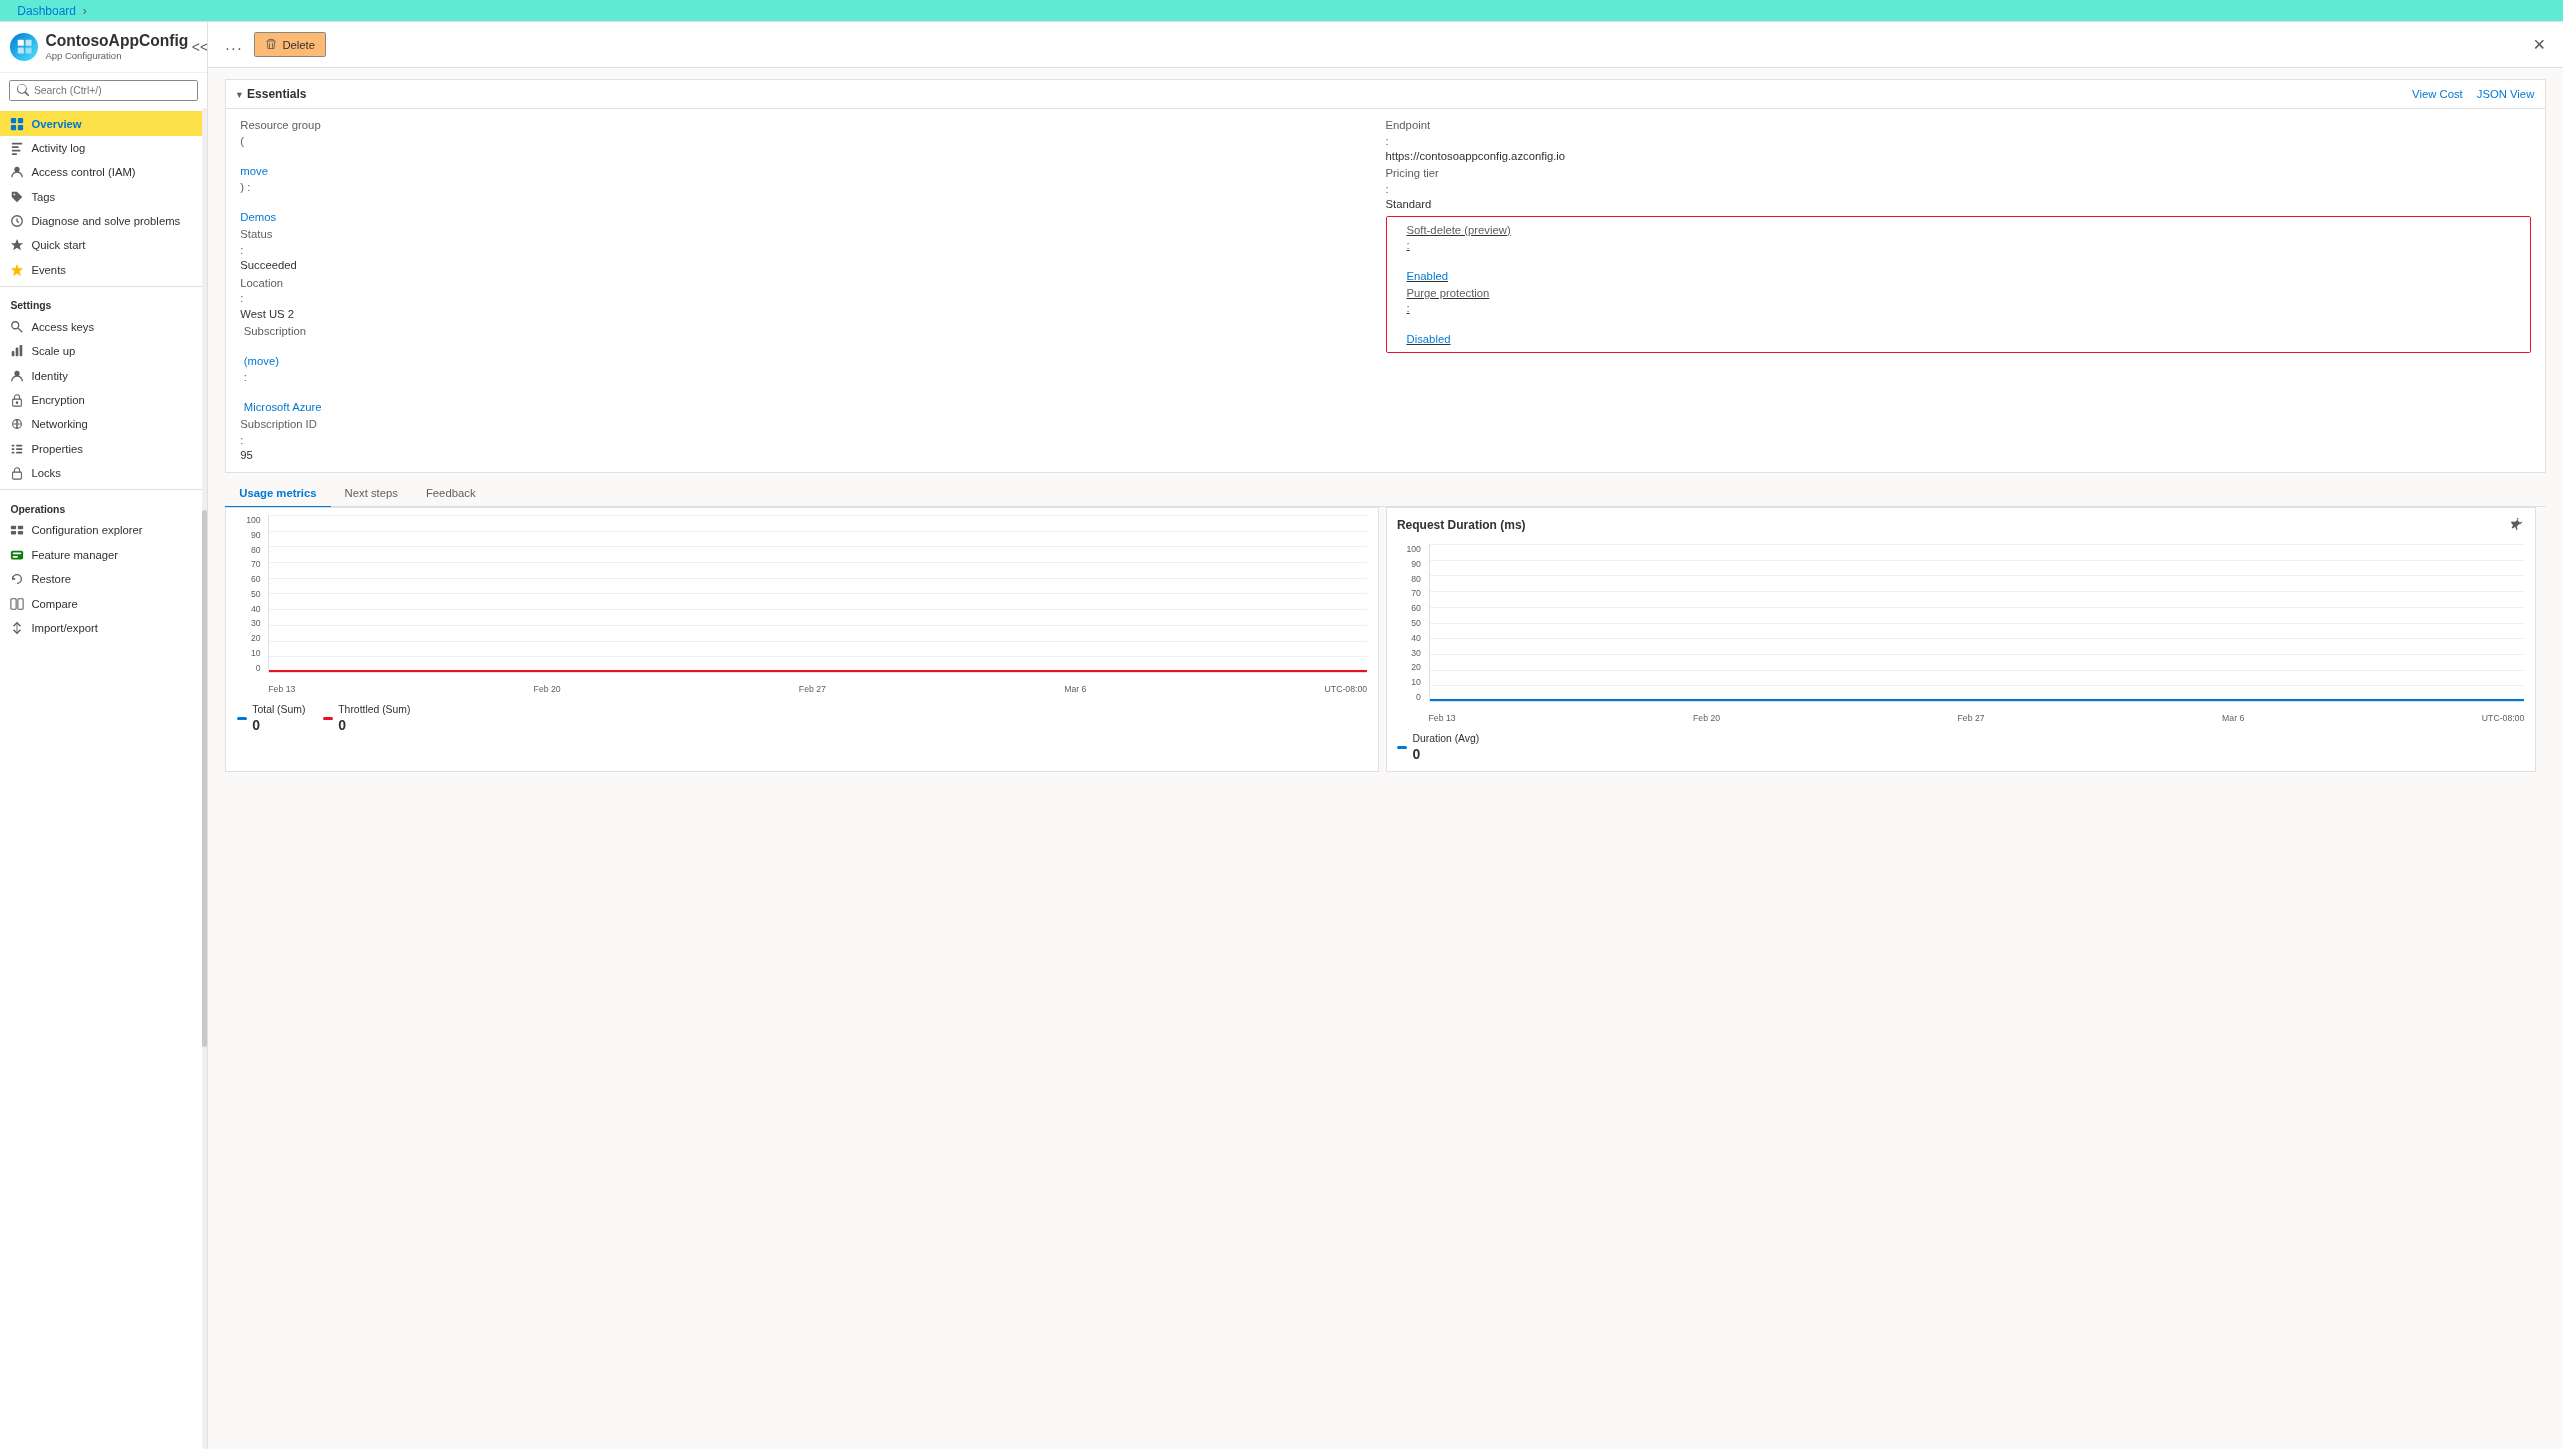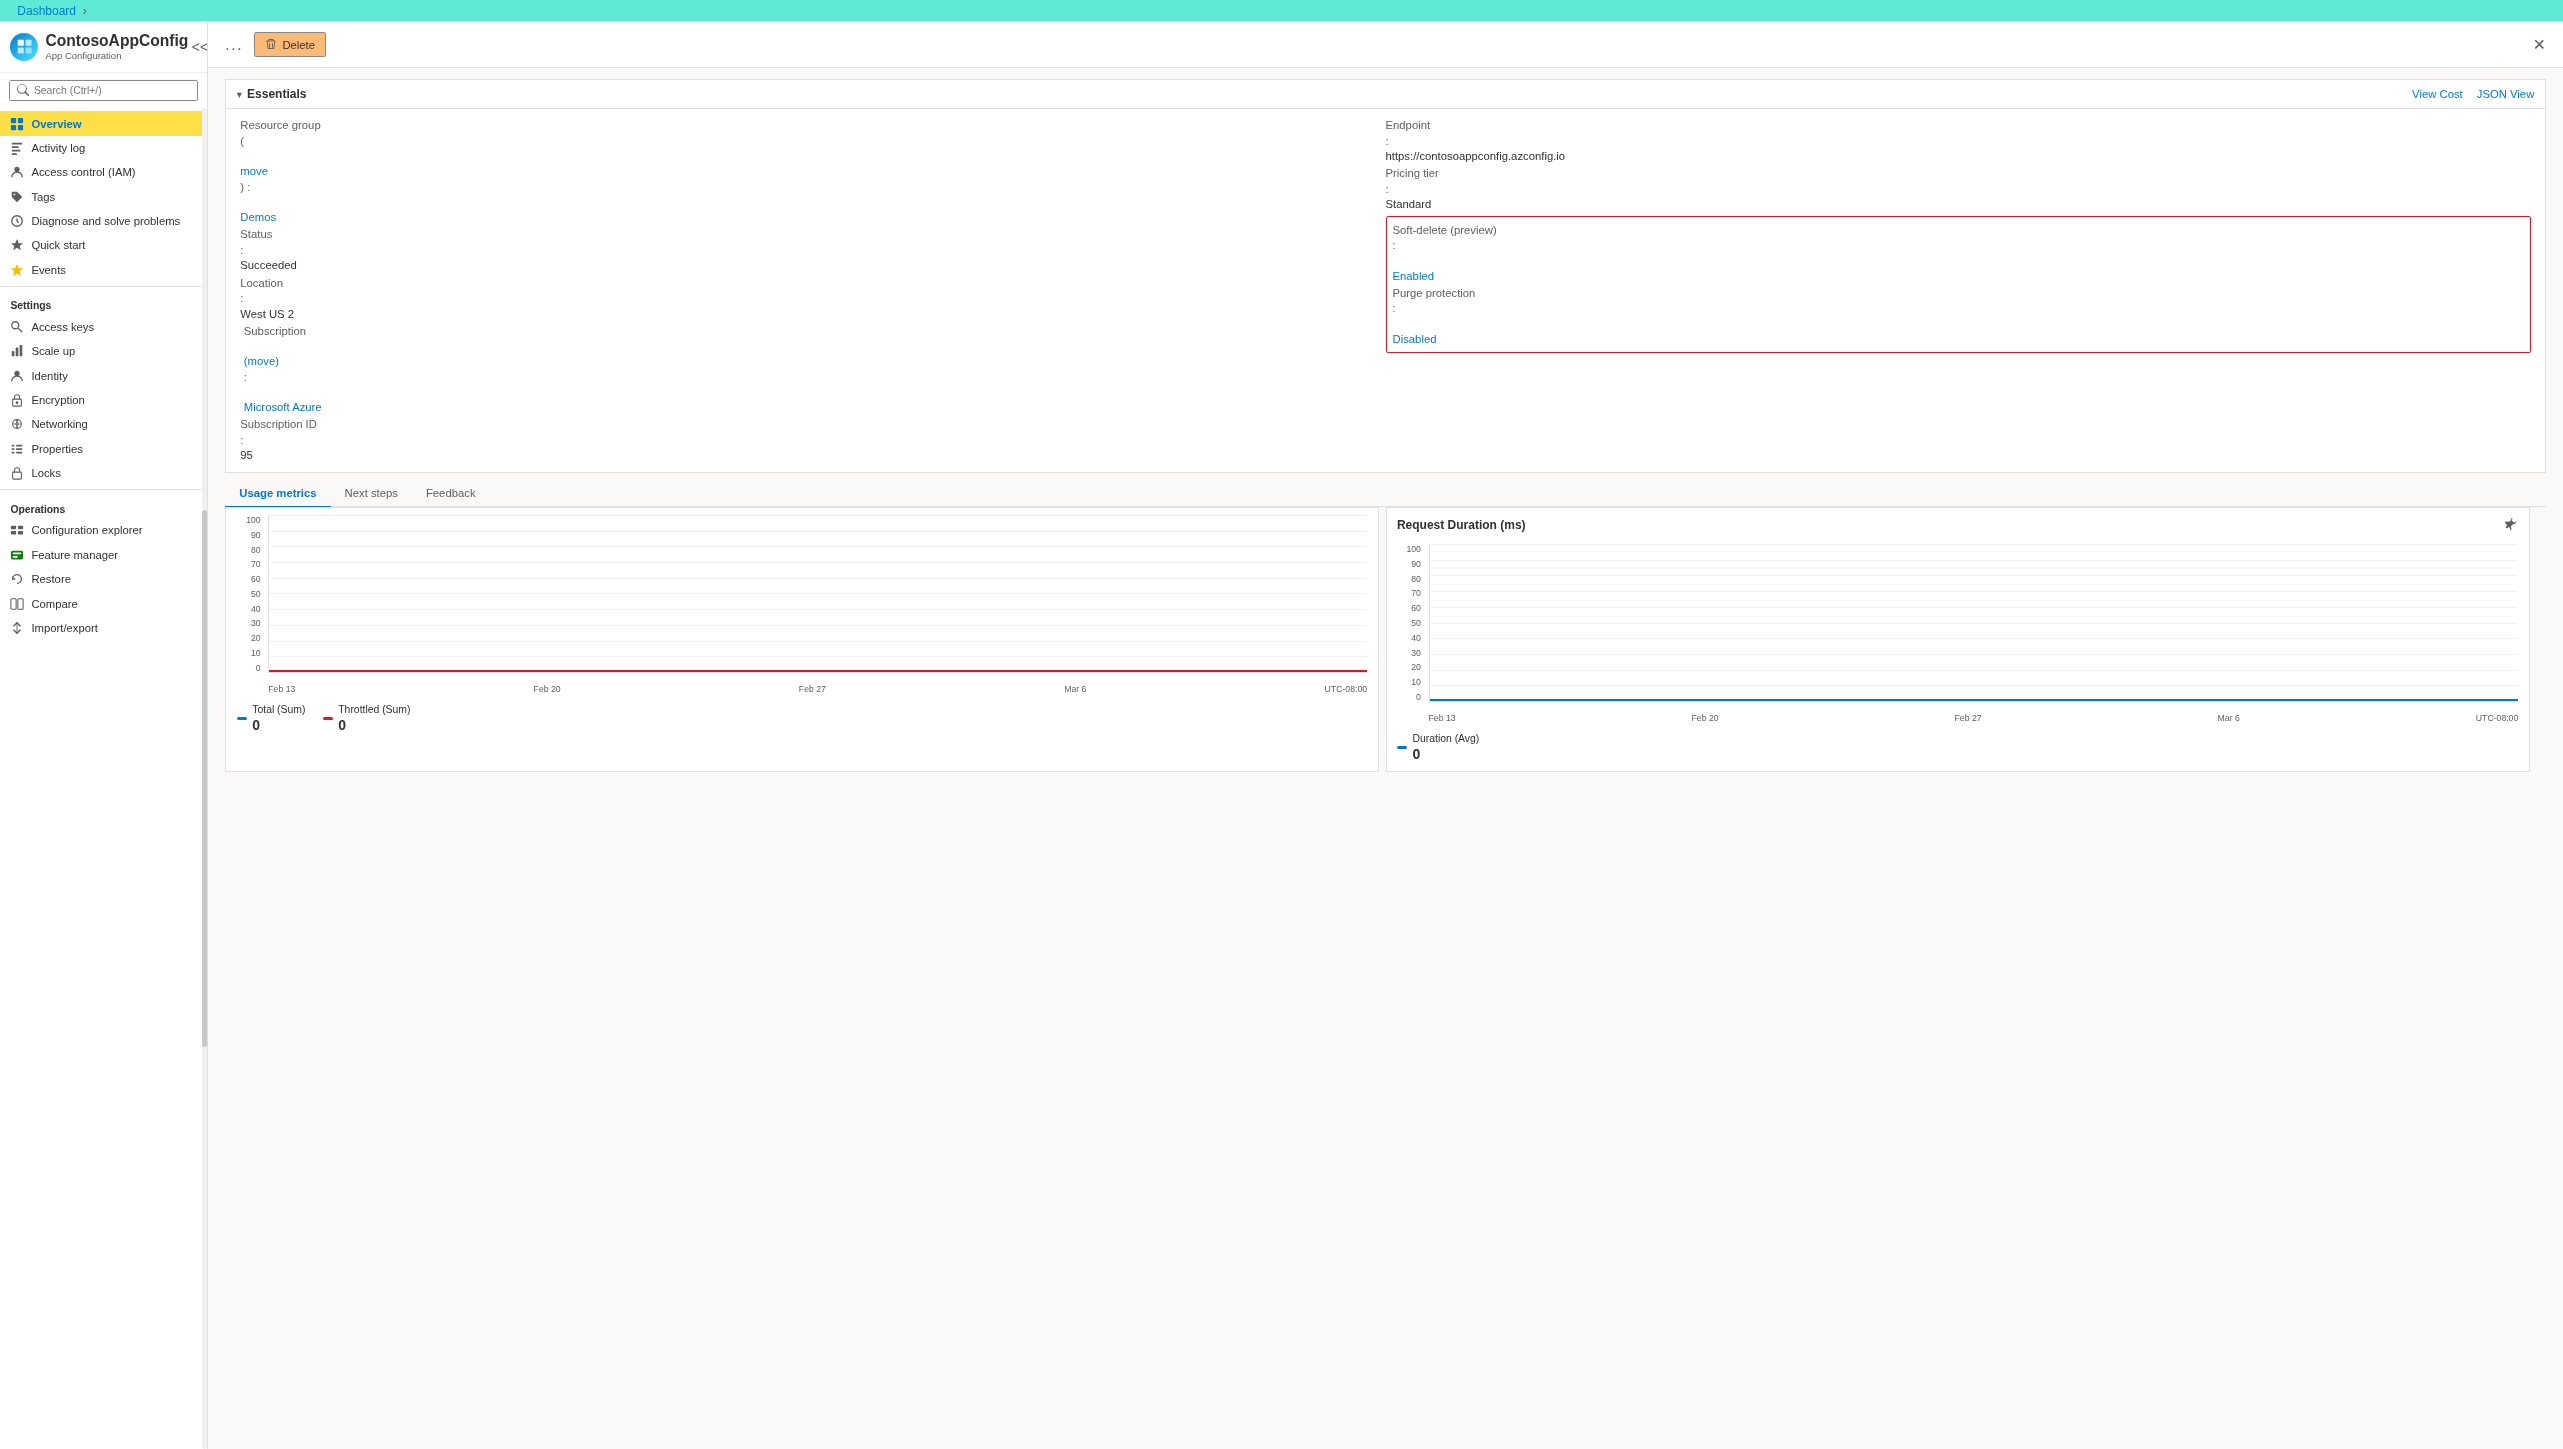--- a/index.html
+++ b/index.html
@@ -48,41 +48,41 @@
 
     .essentials-grid { display: grid; grid-template-columns: 1fr 1fr; padding: 10.4px 14px; gap: 0; }
     .essentials-col { display: flex; flex-direction: column; gap: 5.2px; }
     .essentials-row { display: flex; align-items: baseline; gap: 3.5px; font-size: 11.3px; flex-direction: column; }
     .essentials-label { color: #605e5c; min-width: 113px; flex-shrink: 0; }
     .essentials-sep { color: #605e5c; }
     .essentials-value { color: #323130; }
     .essentials-link { color: #0078d4; text-decoration: none; cursor: pointer; margin-top: 15px; }
 
     
-    .highlight-box { border: 1.7px solid #e81123; border-radius: 1.7px; padding: 7px 6px; }
+    .highlight-box { border: 1.7px solid #e81123; border-radius: 1.7px; padding: 7px 20px; text-decoration: underline; }
 
     
     .tabs-container { padding: 0 17.3px; background: #faf9f8; }
     .tabs { display: flex; gap: 0; border-bottom: 0.9px solid #e0e0e0; margin-top: 7px; }
     .tab { padding: 7px 14px; cursor: pointer; font-size: 11.3px; color: #605e5c; border-bottom: 1.7px solid transparent; margin-bottom: -0.9px; }
     .tab.active { color: #0078d4; border-bottom-color: #0078d4; font-weight: 600; }
 
     
     .time-options { display: flex; align-items: center; gap: 10.4px; padding: 10.4px 17.3px 7px; }
     .time-label { font-size: 11.3px; color: #323130; }
     .time-info { color: #605e5c; font-size: 9.5px; }
     .time-buttons { display: flex; border: 0.9px solid #c8c6c4; border-radius: 17.3px; overflow: hidden; }
     .time-btn { padding: 2.6px 8.7px; font-size: 10.4px; cursor: pointer; background: #fff; border: none; color: #323130; border-right: 0.9px solid #c8c6c4; }
     .time-btn:last-child { border-right: none; }
     .time-btn.active { background: #0078d4; color: #fff; }
 
     
     .charts-container { display: grid; grid-template-columns: 1fr 1fr; gap: 0; padding: 0 17.3px 17.3px; }
     .chart-card { background: #fff; border: 0.9px solid #e0e0e0; margin: 0 7px 0 0; }
-    .chart-card:last-child { margin-right: 16px; }
+    .chart-card:last-child { margin-right: 10px; }
     .chart-header { display: flex; align-items: center; justify-content: space-between; padding: 8.7px 10.4px 3.5px; }
     .chart-title { font-size: 12px; font-weight: 600; color: #323130; }
     .chart-pin { cursor: pointer; color: #605e5c; font-size: 12px; }
 
     .chart-area { position: relative; height: 191px; padding: 7px 10.4px 0; }
     .chart-y-axis { position: absolute; left: 10.4px; top: 7px; bottom: 26px; display: flex; flex-direction: column; justify-content: space-between; }
     .chart-y-label { font-size: 8.7px; color: #605e5c; text-align: right; width: 24px; }
     .chart-plot { position: absolute; left: 42px; right: 10.4px; top: 7px; bottom: 26px; border-left: 0.9px solid #e0e0e0; border-bottom: 0.9px solid #e0e0e0; }
     .chart-grid-line { position: absolute; left: 0; right: 0; border-top: 0.9px solid #f0f0f0; }
     .chart-x-axis { position: absolute; bottom: 5.2px; left: 42px; right: 10.4px; display: flex; justify-content: space-between; }

